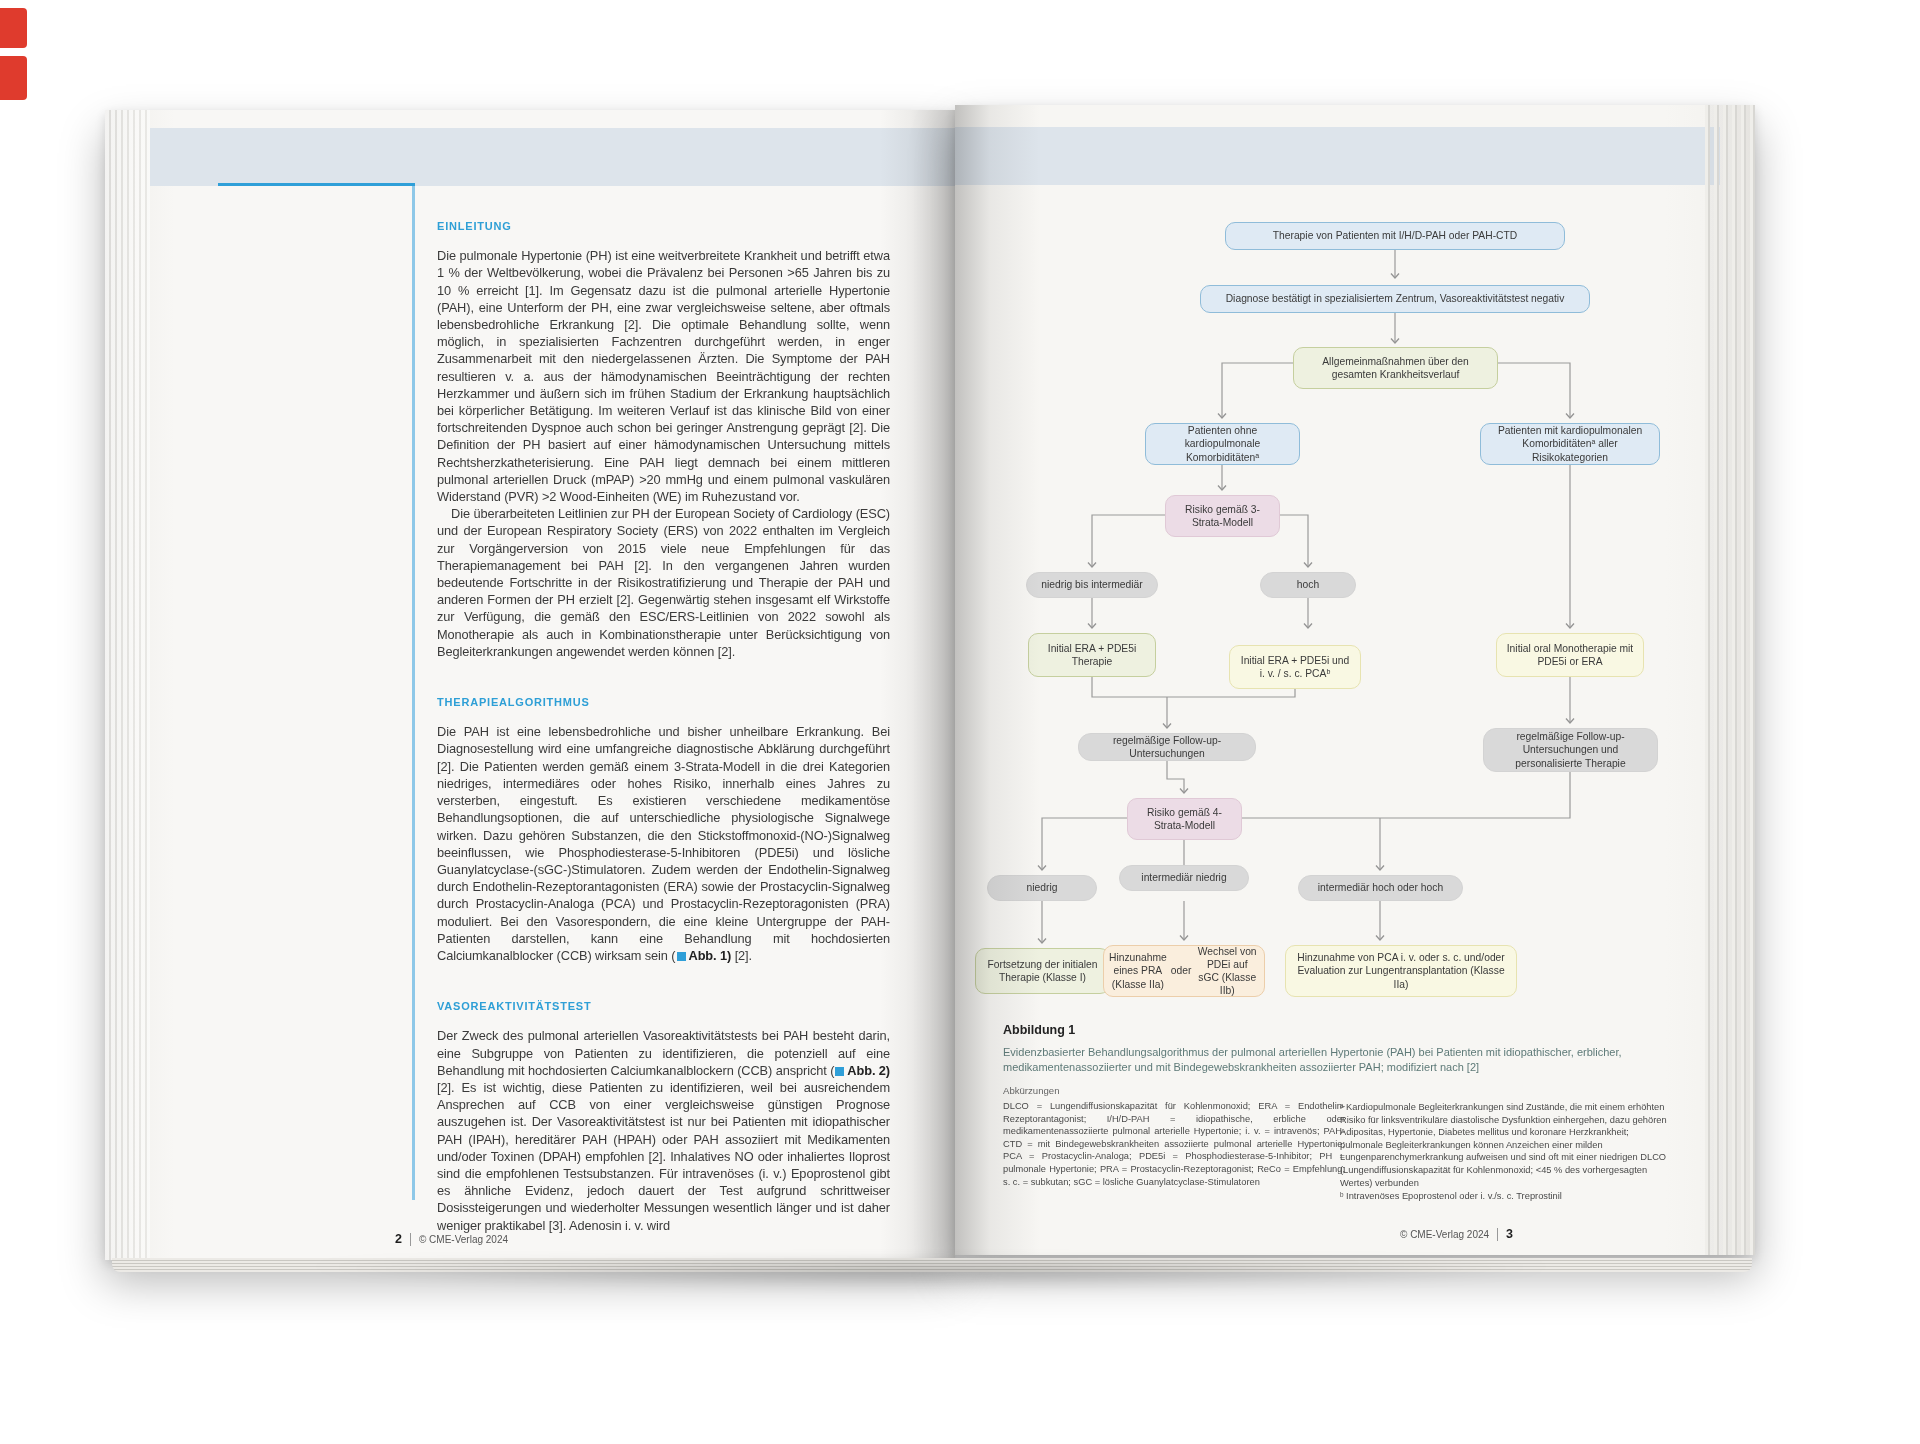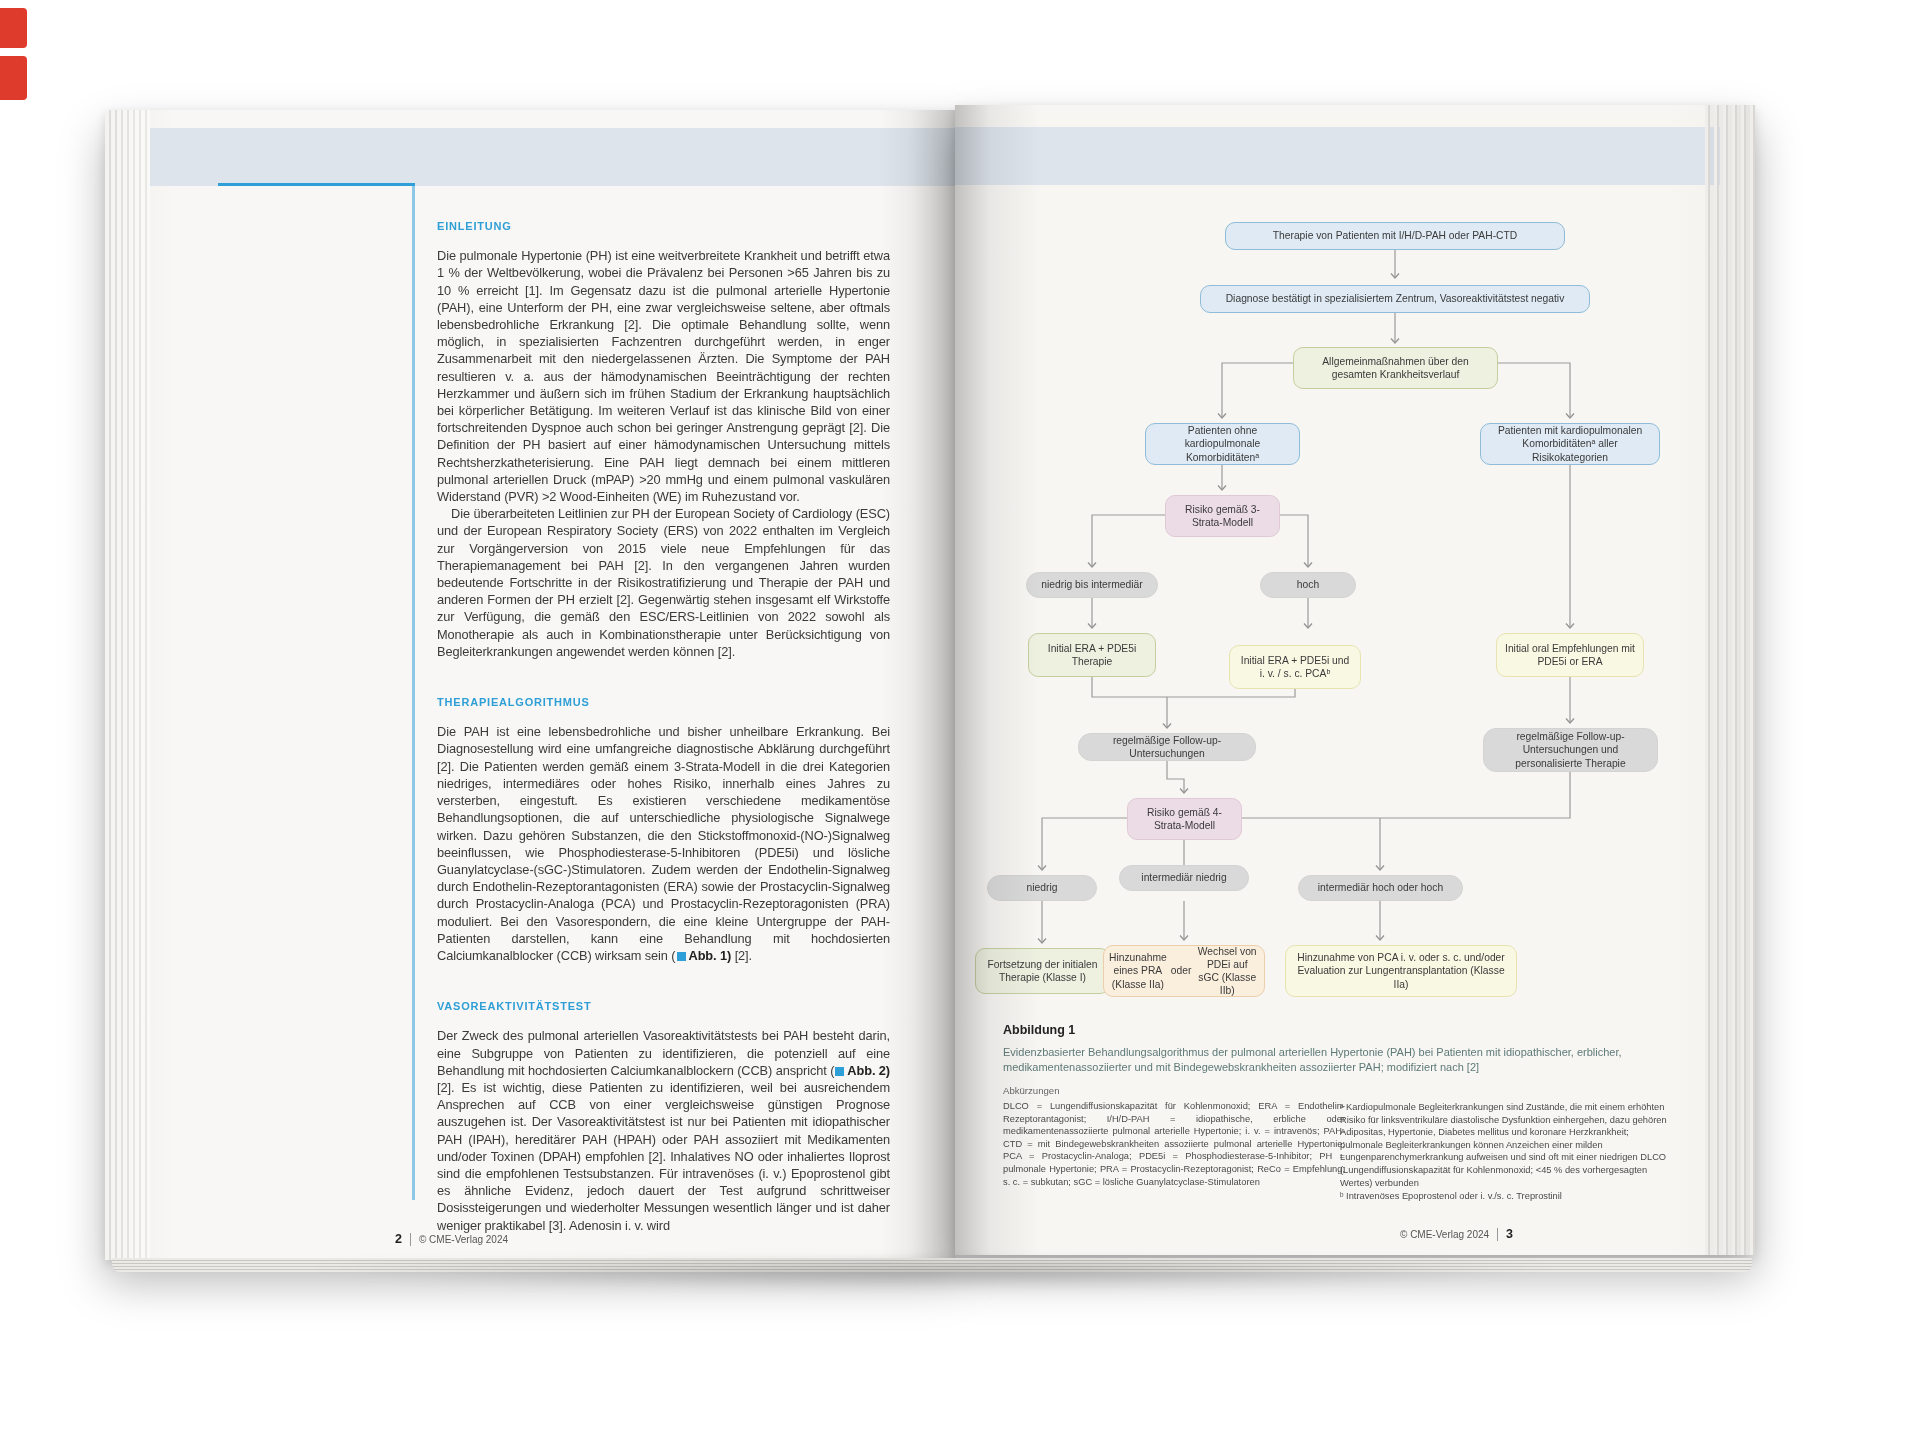--- a/index.html
+++ b/index.html
@@ -176,21 +176,21 @@
       <div class="node nb n-a">Therapie von Patienten mit I/H/D-PAH oder PAH-CTD</div>
       <div class="node nb n-b">Diagnose bestätigt in spezialisiertem Zentrum, Vasoreaktivitätstest negativ</div>
       <div class="node ng n-c">Allgemeinmaßnahmen über den gesamten Krankheitsverlauf</div>
       <div class="node nb n-d">Patienten ohne kardiopulmonale Komorbiditätenᵃ</div>
       <div class="node nb n-e">Patienten mit kardiopulmonalen Komorbiditätenᵃ aller Risikokategorien</div>
       <div class="node npk n-f">Risiko gemäß 3-Strata-Modell</div>
       <div class="node ngr n-g">niedrig bis intermediär</div>
       <div class="node ngr n-h">hoch</div>
       <div class="node ng n-i">Initial ERA + PDE5i Therapie</div>
       <div class="node ny n-j">Initial ERA + PDE5i und i. v. / s. c. PCAᵇ</div>
-      <div class="node ny n-k">Initial oral Empfehlungen mit PDE5i or ERA</div>
+      <div class="node ny n-k">Initial oral Monotherapie mit PDE5i or ERA</div>
       <div class="node ngr n-l">regelmäßige Follow-up-Untersuchungen</div>
       <div class="node ngr n-m">regelmäßige Follow-up-Untersuchungen und personalisierte Therapie</div>
       <div class="node npk n-n">Risiko gemäß 4-Strata-Modell</div>
       <div class="node ngr n-o">niedrig</div>
       <div class="node ngr n-p">intermediär niedrig</div>
       <div class="node ngr n-q">intermediär hoch oder hoch</div>
       <div class="node ng n-r">Fortsetzung der initialen Therapie (Klasse I)</div>
       <div class="node nor n-s">
         <span class="scell">Hinzunahme eines PRA (Klasse IIa)</span>
         <span class="soder">oder</span>

